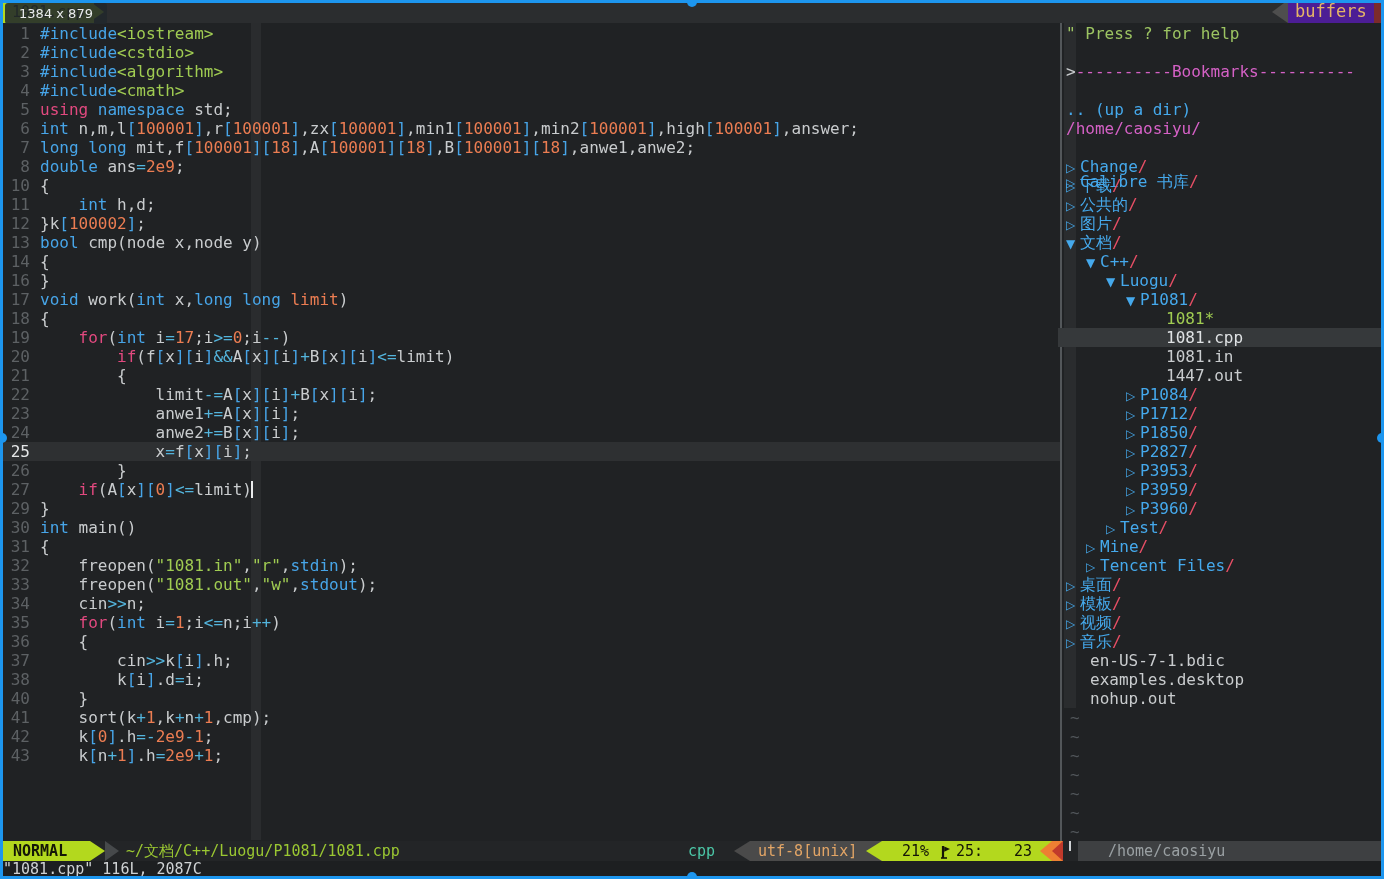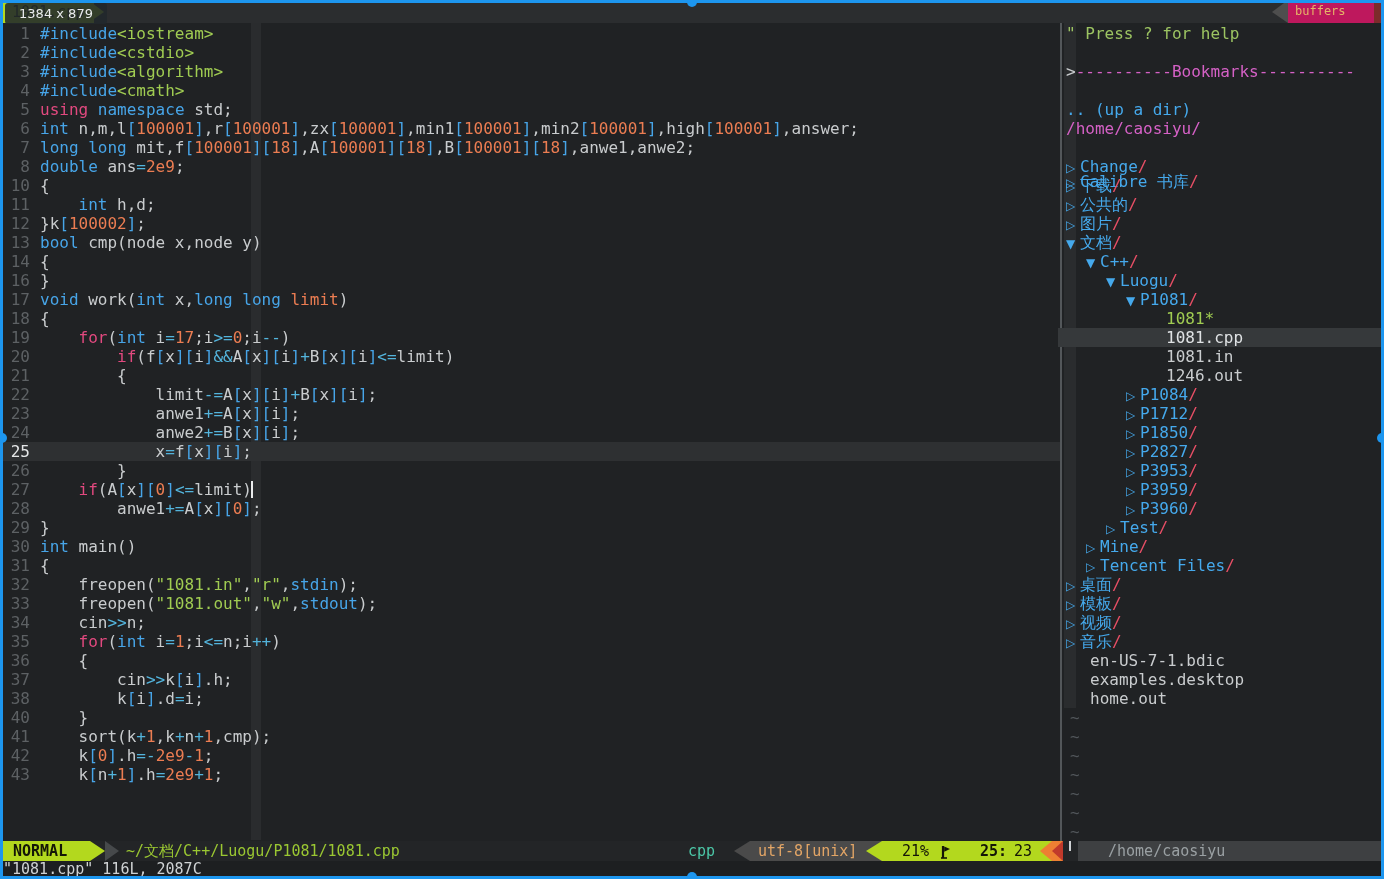--- a/index.html
+++ b/index.html
@@ -8,22 +8,22 @@
             font-family:"DejaVu Sans Mono", monospace; font-size:16px; color:#c9ccce; }
 
   
   .tabline { position:absolute; left:0; top:0; width:1384px; height:23px; background:#2b2d2f; }
   .tab-active { position:absolute; left:0; top:0; height:23px; padding:1px 10px 0 12px;
                 background:#b3d81e; color:#20240e; font-size:15px; line-height:22px; }
   .tab-arrow { position:absolute; left:88px; top:0; width:0; height:0;
                border-left:16px solid #b3d81e; border-top:12px solid transparent; border-bottom:11px solid transparent; }
   .buffers-arrow { position:absolute; left:1272px; top:0; width:0; height:0;
                border-right:16px solid #4e4e4e; border-top:12px solid transparent; border-bottom:11px solid transparent; }
-  .buffers-seg { position:absolute; left:1288px; top:0; width:86px; height:23px; background:#be185d;
-               color:#e5b567; font-size:12px; line-height:22px; padding-left:7px; }
+  .buffers-seg { position:absolute; left:1288px; top:0; width:86px; height:23px; background:#4c1d95;
+               color:#e5b567; font-size:17px; line-height:22px; padding-left:7px; }
   .tab-corner { position:absolute; left:1374px; top:0; width:8px; height:23px; background:#7c2b2b; }
 
   
   .size-badge { position:absolute; left:5px; top:3px; width:102px; height:21px; border-radius:3px;
                 background:rgba(33,40,44,0.88); color:#e9ebec;
                 font-family:"DejaVu Sans", sans-serif; font-size:13px; line-height:21px; text-align:center; z-index:40; }
 
   
   #cursor-col { position:absolute; left:251px; top:23px; width:10px; height:817px; background:#2a2c2e; }
   #code-lines { position:absolute; left:0; top:24px; width:1062px; }
@@ -60,21 +60,21 @@
   .sl-enc-arrow { position:absolute; left:734px; top:0; width:0; height:0;
              border-right:16px solid #4a4a4a; border-top:10px solid transparent; border-bottom:10px solid transparent; }
   .sl-enc { position:absolute; left:750px; top:0; width:116px; height:20px; background:#4a4a4a;
              color:#e2a566; line-height:20px; padding-left:8px; }
   .sl-pos-arrow { position:absolute; left:866px; top:0; width:0; height:0; background:#4a4a4a;
              border-right:16px solid #b3d81e; border-top:10px solid transparent; border-bottom:10px solid transparent; }
   .sl-pos { position:absolute; left:882px; top:0; width:158px; height:20px; background:#b3d81e;
              color:#141607; line-height:20px; }
   .sl-pct { position:absolute; left:20px; top:0; }
   .sl-lnglyph { position:absolute; left:58px; top:3px; }
-  .sl-line { position:absolute; left:98px; top:0; font-weight:bold; }
+  .sl-line { position:absolute; left:74px; top:0; font-weight:normal; }
   .sl-col { position:absolute; left:132px; top:0; }
   .sl-warn1 { position:absolute; left:1040px; top:0; width:0; height:0; background:#b3d81e;
              border-right:12px solid #ee7f33; border-top:10px solid transparent; border-bottom:10px solid transparent; }
   .sl-warn2 { position:absolute; left:1052px; top:0; width:0; height:0; background:#ee7f33;
              border-right:11px solid #c0392b; border-top:10px solid transparent; border-bottom:10px solid transparent; }
   .sl-tick { position:absolute; left:1069px; top:0; width:2px; height:10px; background:#cfd2d4; }
   .sl-side { position:absolute; left:1078px; top:0; width:304px; height:20px; background:#3e4042;
              color:#9aa0a3; line-height:20px; padding-left:30px; }
 
   
@@ -125,21 +125,20 @@
       <div class="crow"><span class="ln">18</span><span><span class="tk-p">{</span></span></div>
       <div class="crow"><span class="ln">19</span><span><span class="tk-p">    </span><span class="tk-c">for</span><span class="tk-p">(</span><span class="tk-k">int</span><span class="tk-p"> i</span><span class="tk-o">=</span><span class="tk-n">17</span><span class="tk-p">;i</span><span class="tk-o">&gt;=</span><span class="tk-n">0</span><span class="tk-p">;i</span><span class="tk-o">--</span><span class="tk-p">)</span></span></div>
       <div class="crow"><span class="ln">20</span><span><span class="tk-p">        </span><span class="tk-c">if</span><span class="tk-p">(f</span><span class="tk-b">[</span><span class="tk-p">x</span><span class="tk-b">][</span><span class="tk-p">i</span><span class="tk-b">]</span><span class="tk-o">&amp;&amp;</span><span class="tk-p">A</span><span class="tk-b">[</span><span class="tk-p">x</span><span class="tk-b">][</span><span class="tk-p">i</span><span class="tk-b">]</span><span class="tk-o">+</span><span class="tk-p">B</span><span class="tk-b">[</span><span class="tk-p">x</span><span class="tk-b">][</span><span class="tk-p">i</span><span class="tk-b">]</span><span class="tk-o">&lt;=</span><span class="tk-p">limit)</span></span></div>
       <div class="crow"><span class="ln">21</span><span><span class="tk-p">        {</span></span></div>
       <div class="crow"><span class="ln">22</span><span><span class="tk-p">            limit</span><span class="tk-o">-=</span><span class="tk-p">A</span><span class="tk-b">[</span><span class="tk-p">x</span><span class="tk-b">][</span><span class="tk-p">i</span><span class="tk-b">]</span><span class="tk-o">+</span><span class="tk-p">B</span><span class="tk-b">[</span><span class="tk-p">x</span><span class="tk-b">][</span><span class="tk-p">i</span><span class="tk-b">]</span><span class="tk-p">;</span></span></div>
       <div class="crow"><span class="ln">23</span><span><span class="tk-p">            anwe1</span><span class="tk-o">+=</span><span class="tk-p">A</span><span class="tk-b">[</span><span class="tk-p">x</span><span class="tk-b">][</span><span class="tk-p">i</span><span class="tk-b">]</span><span class="tk-p">;</span></span></div>
       <div class="crow"><span class="ln">24</span><span><span class="tk-p">            anwe2</span><span class="tk-o">+=</span><span class="tk-p">B</span><span class="tk-b">[</span><span class="tk-p">x</span><span class="tk-b">][</span><span class="tk-p">i</span><span class="tk-b">]</span><span class="tk-p">;</span></span></div>
       <div class="crow cur"><span class="ln">25</span><span><span class="tk-p">            x</span><span class="tk-o">=</span><span class="tk-p">f</span><span class="tk-b">[</span><span class="tk-p">x</span><span class="tk-b">][</span><span class="tk-p">i</span><span class="tk-b">]</span><span class="tk-p">;</span></span></div>
       <div class="crow"><span class="ln">26</span><span><span class="tk-p">        }</span></span></div>
       <div class="crow"><span class="ln">27</span><span><span class="tk-p">    </span><span class="tk-c">if</span><span class="tk-p">(A</span><span class="tk-b">[</span><span class="tk-p">x</span><span class="tk-b">][</span><span class="tk-n">0</span><span class="tk-b">]</span><span class="tk-o">&lt;=</span><span class="tk-p">limit)</span></span></div>
-      <div class="crow"><span class="ln">28</span><span><span class="tk-p">        anwe1</span><span class="tk-o">+=</span><span class="tk-p">A</span><span class="tk-b">[</span><span class="tk-p">x</span><span class="tk-b">][</span><span class="tk-n">0</span><span class="tk-b">]</span><span class="tk-p">;</span></span></div>
       <div class="crow"><span class="ln">29</span><span><span class="tk-p">}</span></span></div>
       <div class="crow"><span class="ln">30</span><span><span class="tk-k">int</span><span class="tk-p"> main()</span></span></div>
       <div class="crow"><span class="ln">31</span><span><span class="tk-p">{</span></span></div>
       <div class="crow"><span class="ln">32</span><span><span class="tk-p">    freopen(</span><span class="tk-s">"1081.in"</span><span class="tk-p">,</span><span class="tk-s">"r"</span><span class="tk-p">,</span><span class="tk-k">stdin</span><span class="tk-p">);</span></span></div>
       <div class="crow"><span class="ln">33</span><span><span class="tk-p">    freopen(</span><span class="tk-s">"1081.out"</span><span class="tk-p">,</span><span class="tk-s">"w"</span><span class="tk-p">,</span><span class="tk-k">stdout</span><span class="tk-p">);</span></span></div>
       <div class="crow"><span class="ln">34</span><span><span class="tk-p">    cin</span><span class="tk-o">&gt;&gt;</span><span class="tk-p">n;</span></span></div>
       <div class="crow"><span class="ln">35</span><span><span class="tk-p">    </span><span class="tk-c">for</span><span class="tk-p">(</span><span class="tk-k">int</span><span class="tk-p"> i</span><span class="tk-o">=</span><span class="tk-n">1</span><span class="tk-p">;i</span><span class="tk-o">&lt;=</span><span class="tk-p">n;i</span><span class="tk-o">++</span><span class="tk-p">)</span></span></div>
       <div class="crow"><span class="ln">36</span><span><span class="tk-p">    {</span></span></div>
       <div class="crow"><span class="ln">37</span><span><span class="tk-p">        cin</span><span class="tk-o">&gt;&gt;</span><span class="tk-p">k</span><span class="tk-b">[</span><span class="tk-p">i</span><span class="tk-b">]</span><span class="tk-p">.h;</span></span></div>
       <div class="crow"><span class="ln">38</span><span><span class="tk-p">        k</span><span class="tk-b">[</span><span class="tk-p">i</span><span class="tk-b">]</span><span class="tk-p">.d</span><span class="tk-o">=</span><span class="tk-p">i;</span></span></div>
@@ -162,38 +161,38 @@
       <div class="trow" style="top: 152px; padding-left: 8px;"><span class="arrow-glyph">▷</span><span class="tr-dir">下载</span><span class="tr-slash">/</span></div>
       <div class="trow" style="top: 171px; padding-left: 8px;"><span class="arrow-glyph">▷</span><span class="tr-dir">公共的</span><span class="tr-slash">/</span></div>
       <div class="trow" style="top: 190px; padding-left: 8px;"><span class="arrow-glyph">▷</span><span class="tr-dir">图片</span><span class="tr-slash">/</span></div>
       <div class="trow" style="top: 209px; padding-left: 8px;"><span class="arrow-glyph">▼</span><span class="tr-dir">文档</span><span class="tr-slash">/</span></div>
       <div class="trow" style="top: 228px; padding-left: 28px;"><span class="arrow-glyph">▼</span><span class="tr-dir">C++</span><span class="tr-slash">/</span></div>
       <div class="trow" style="top: 247px; padding-left: 48px;"><span class="arrow-glyph">▼</span><span class="tr-dir">Luogu</span><span class="tr-slash">/</span></div>
       <div class="trow" style="top: 266px; padding-left: 68px;"><span class="arrow-glyph">▼</span><span class="tr-dir">P1081</span><span class="tr-slash">/</span></div>
       <div class="trow" style="top: 285px; padding-left: 108px;"><span class="tr-exec">1081*</span></div>
       <div class="trow selected" style="top: 304px; padding-left: 108px;"><span class="tr-file" style="color: rgb(223, 226, 228);">1081.cpp</span></div>
       <div class="trow" style="top: 323px; padding-left: 108px;"><span class="tr-file">1081.in</span></div>
-      <div class="trow" style="top: 342px; padding-left: 108px;"><span class="tr-file">1246.out</span></div>
+      <div class="trow" style="top: 342px; padding-left: 108px;"><span class="tr-file">1447.out</span></div>
       <div class="trow" style="top: 361px; padding-left: 68px;"><span class="arrow-glyph">▷</span><span class="tr-dir">P1084</span><span class="tr-slash">/</span></div>
       <div class="trow" style="top: 380px; padding-left: 68px;"><span class="arrow-glyph">▷</span><span class="tr-dir">P1712</span><span class="tr-slash">/</span></div>
       <div class="trow" style="top: 399px; padding-left: 68px;"><span class="arrow-glyph">▷</span><span class="tr-dir">P1850</span><span class="tr-slash">/</span></div>
       <div class="trow" style="top: 418px; padding-left: 68px;"><span class="arrow-glyph">▷</span><span class="tr-dir">P2827</span><span class="tr-slash">/</span></div>
       <div class="trow" style="top: 437px; padding-left: 68px;"><span class="arrow-glyph">▷</span><span class="tr-dir">P3953</span><span class="tr-slash">/</span></div>
       <div class="trow" style="top: 456px; padding-left: 68px;"><span class="arrow-glyph">▷</span><span class="tr-dir">P3959</span><span class="tr-slash">/</span></div>
       <div class="trow" style="top: 475px; padding-left: 68px;"><span class="arrow-glyph">▷</span><span class="tr-dir">P3960</span><span class="tr-slash">/</span></div>
       <div class="trow" style="top: 494px; padding-left: 48px;"><span class="arrow-glyph">▷</span><span class="tr-dir">Test</span><span class="tr-slash">/</span></div>
       <div class="trow" style="top: 513px; padding-left: 28px;"><span class="arrow-glyph">▷</span><span class="tr-dir">Mine</span><span class="tr-slash">/</span></div>
       <div class="trow" style="top: 532px; padding-left: 28px;"><span class="arrow-glyph">▷</span><span class="tr-dir">Tencent Files</span><span class="tr-slash">/</span></div>
       <div class="trow" style="top: 551px; padding-left: 8px;"><span class="arrow-glyph">▷</span><span class="tr-dir">桌面</span><span class="tr-slash">/</span></div>
       <div class="trow" style="top: 570px; padding-left: 8px;"><span class="arrow-glyph">▷</span><span class="tr-dir">模板</span><span class="tr-slash">/</span></div>
       <div class="trow" style="top: 589px; padding-left: 8px;"><span class="arrow-glyph">▷</span><span class="tr-dir">视频</span><span class="tr-slash">/</span></div>
       <div class="trow" style="top: 608px; padding-left: 8px;"><span class="arrow-glyph">▷</span><span class="tr-dir">音乐</span><span class="tr-slash">/</span></div>
       <div class="trow" style="top: 627px; padding-left: 32px;"><span class="tr-file">en-US-7-1.bdic</span></div>
       <div class="trow" style="top: 646px; padding-left: 32px;"><span class="tr-file">examples.desktop</span></div>
-      <div class="trow" style="top: 665px; padding-left: 32px;"><span class="tr-file">home.out</span></div>
+      <div class="trow" style="top: 665px; padding-left: 32px;"><span class="tr-file">nohup.out</span></div>
       <div class="trow" style="top: 684px; padding-left: 12px;"><span class="tr-tilde">~</span></div>
       <div class="trow" style="top: 703px; padding-left: 12px;"><span class="tr-tilde">~</span></div>
       <div class="trow" style="top: 722px; padding-left: 12px;"><span class="tr-tilde">~</span></div>
       <div class="trow" style="top: 741px; padding-left: 12px;"><span class="tr-tilde">~</span></div>
       <div class="trow" style="top: 760px; padding-left: 12px;"><span class="tr-tilde">~</span></div>
       <div class="trow" style="top: 779px; padding-left: 12px;"><span class="tr-tilde">~</span></div>
       <div class="trow" style="top: 798px; padding-left: 12px;"><span class="tr-tilde">~</span></div>
     </div>
 
   <div class="statusline">

